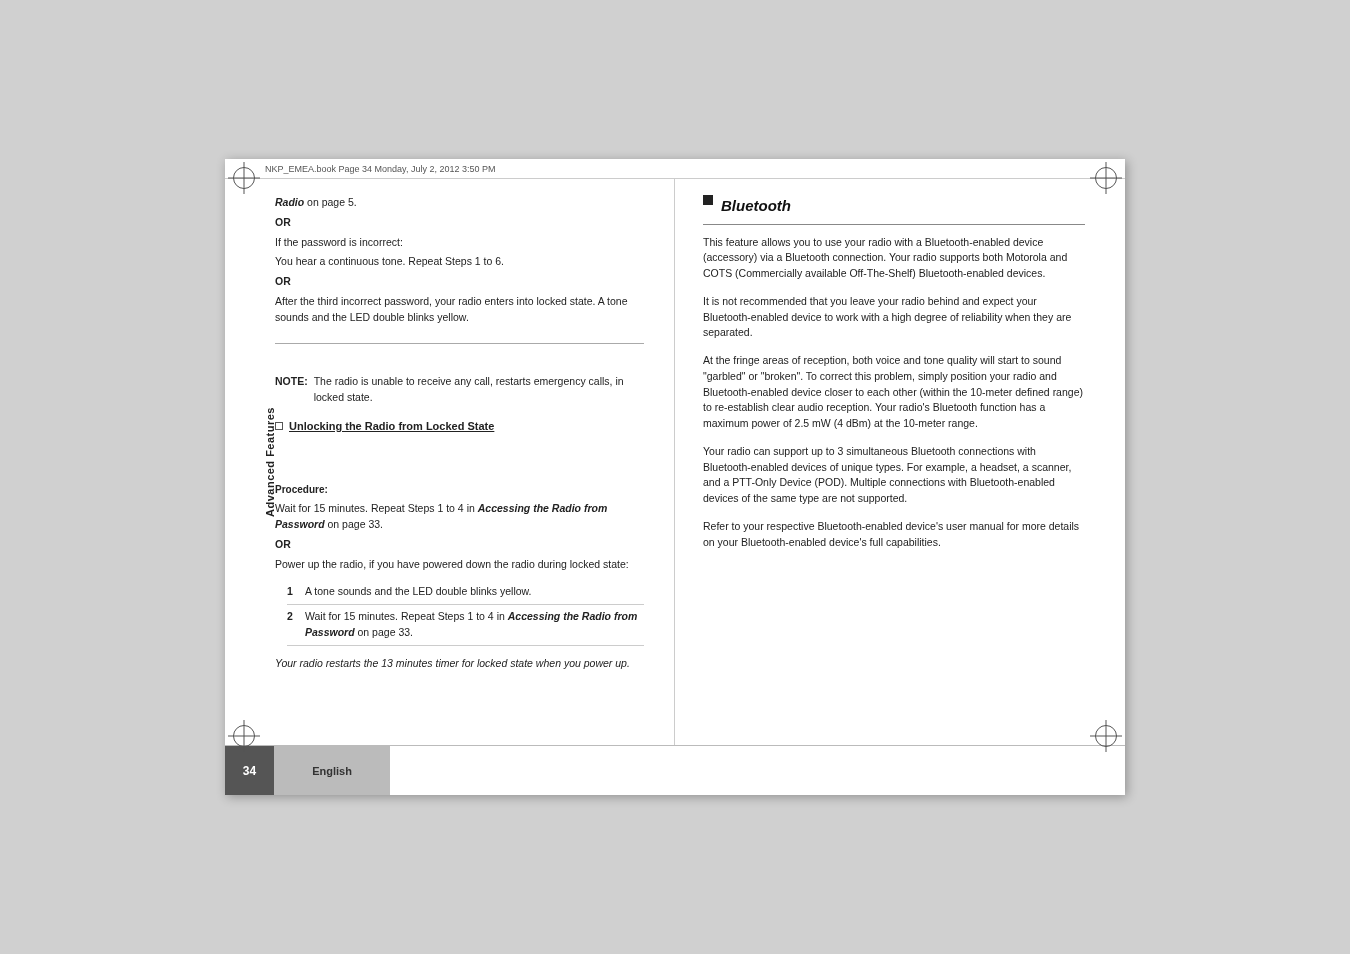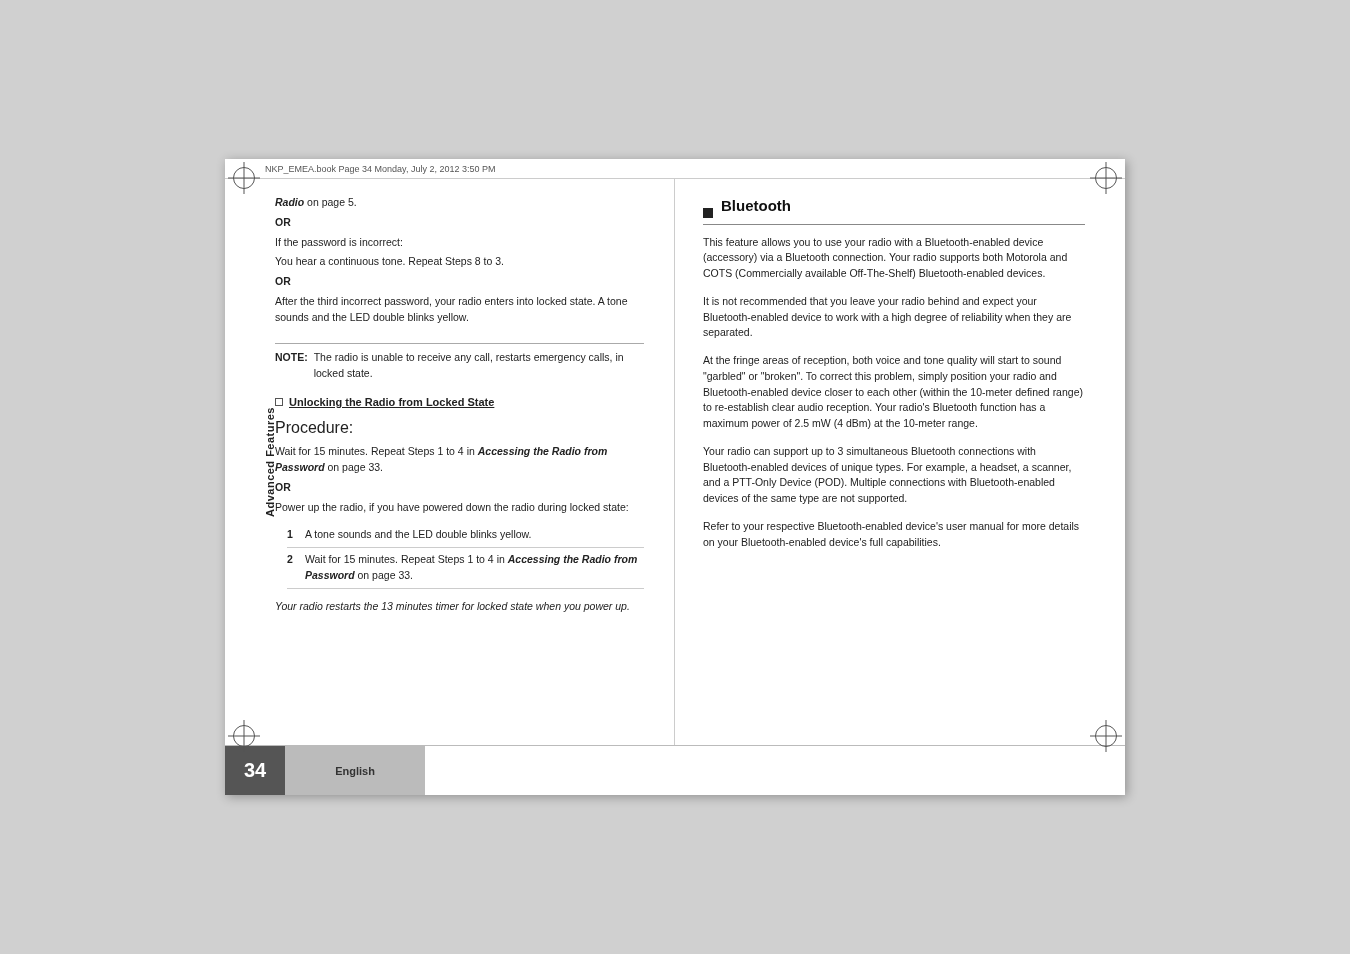--- a/index.html
+++ b/index.html
@@ -130,30 +130,32 @@
       border: none;
       border-top: 1px solid #aaa;
       margin: 6px 0;
     }
 
     .note-block {
       display: flex;
       gap: 6px;
       margin-bottom: 8px;
       font-size: 10.5px;
+      margin-top: 24px;
     }
     .note-label {
       font-weight: bold;
       white-space: nowrap;
     }
 
     .procedure-label {
-      font-weight: normal;
-      font-size: 16px;
+      font-weight: bold;
+      font-size: 10px;
       margin-bottom: 4px;
+      margin-top: 42px;
     }
 
     .numbered-list {
       margin-left: 12px;
       margin-bottom: 6px;
     }
 
     .numbered-item {
       display: flex;
       gap: 6px;
@@ -163,25 +165,26 @@
     }
 
     .numbered-item .num {
       font-weight: bold;
       min-width: 12px;
     }
 
     
     .bluetooth-heading {
       display: flex;
-      align-items: flex-end;
+      align-items: flex-start;
       gap: 8px;
       border-bottom: 1px solid #888;
       padding-bottom: 6px;
       margin-bottom: 10px;
+      font-style: italic;
     }
 
     .bluetooth-heading .square-icon {
       width: 10px;
       height: 10px;
       background: #222;
       display: inline-block;
       flex-shrink: 0;
     }
 
@@ -213,33 +216,33 @@
 
     
     .bottom-bar {
       height: 50px;
       display: flex;
       align-items: stretch;
       border-top: 1px solid #bbb;
     }
 
     .page-num-box {
-      width: 60px;
+      width: 49px;
       background: #555;
       color: #fff;
       display: flex;
       align-items: center;
       justify-content: center;
-      font-size: 20px;
+      font-size: 12px;
       font-weight: bold;
       flex-shrink: 0;
     }
 
     .lang-box {
-      width: 140px;
+      width: 116px;
       background: #bbb;
       display: flex;
       align-items: center;
       justify-content: center;
       font-size: 11px;
       font-weight: bold;
       color: #333;
     }
 
     .bottom-spacer {
@@ -263,21 +266,21 @@
   <div class="main-content">
 
     <div class="left-col">
 
       <div class="side-label">Advanced Features</div>
 
       <div class="text-block">
         <p><span class="bold-italic">Radio</span> on page 5.</p>
         <p class="bold">OR</p>
         <p>If the password is incorrect:</p>
-        <p>You hear a continuous tone. Repeat Steps 8 to 3.</p>
+        <p>You hear a continuous tone. Repeat Steps 1 to 6.</p>
         <p class="bold">OR</p>
         <p>After the third incorrect password, your radio enters into locked state. A tone sounds and the LED double blinks yellow.</p>
       </div>
 
       <hr class="divider">
 
 
       <div class="note-block">
         <span class="note-label">NOTE:</span>
         <span>The radio is unable to receive any call, restarts emergency calls, in locked state.</span>

